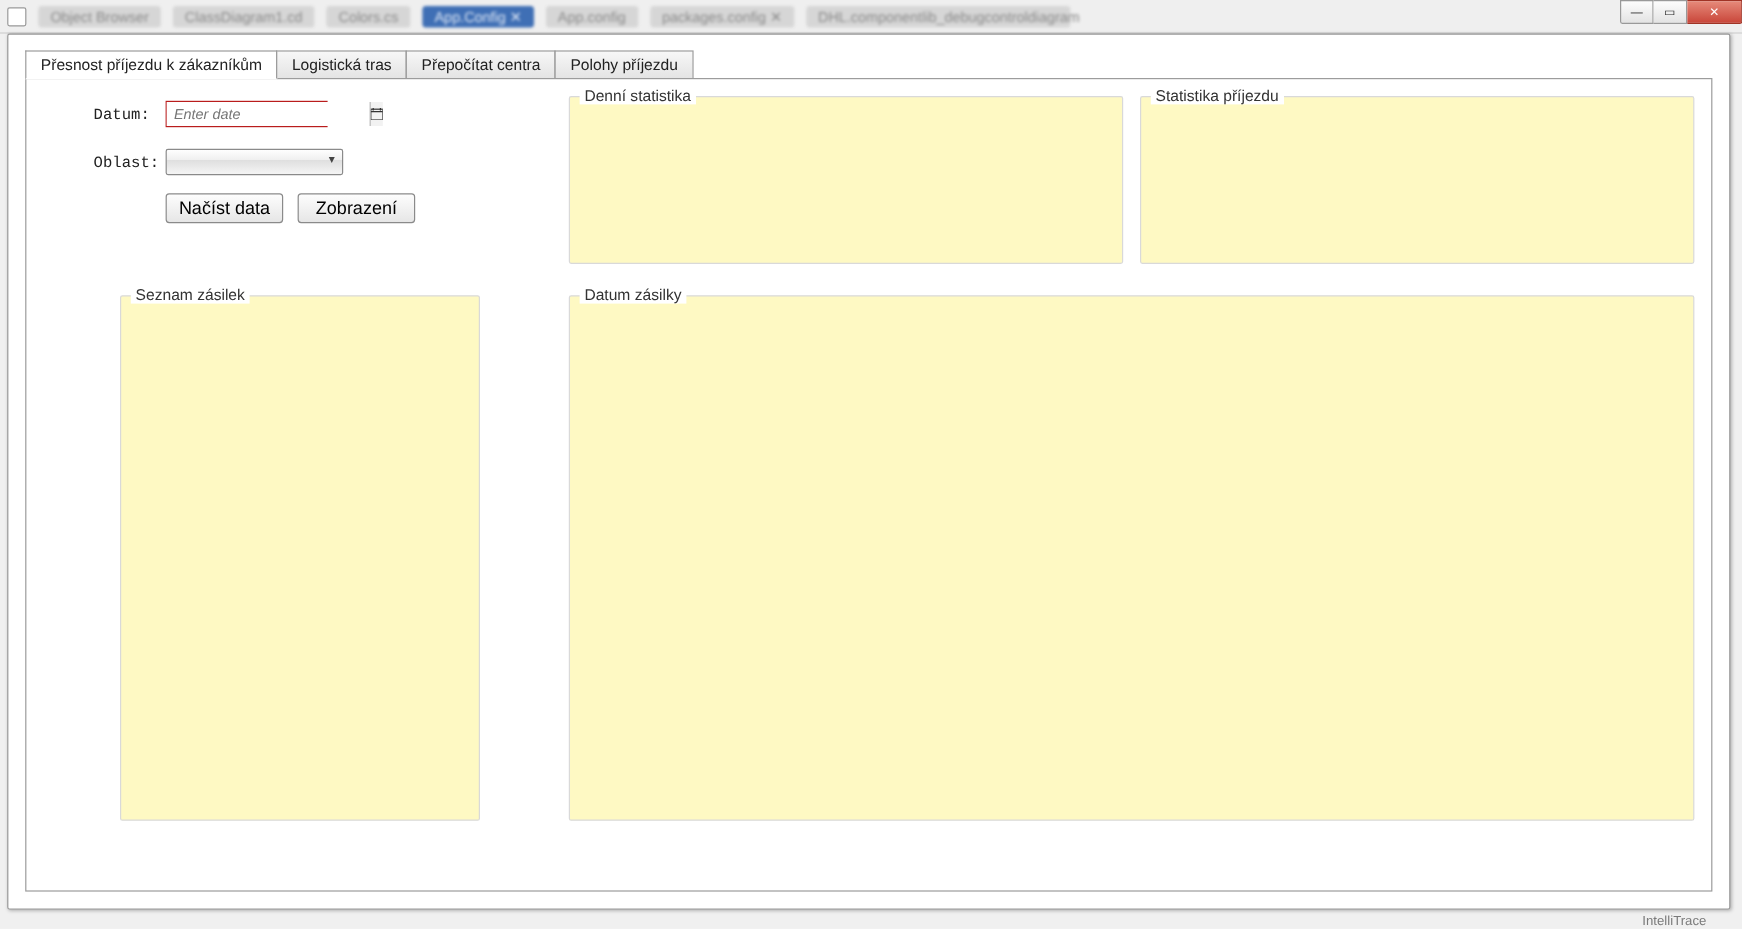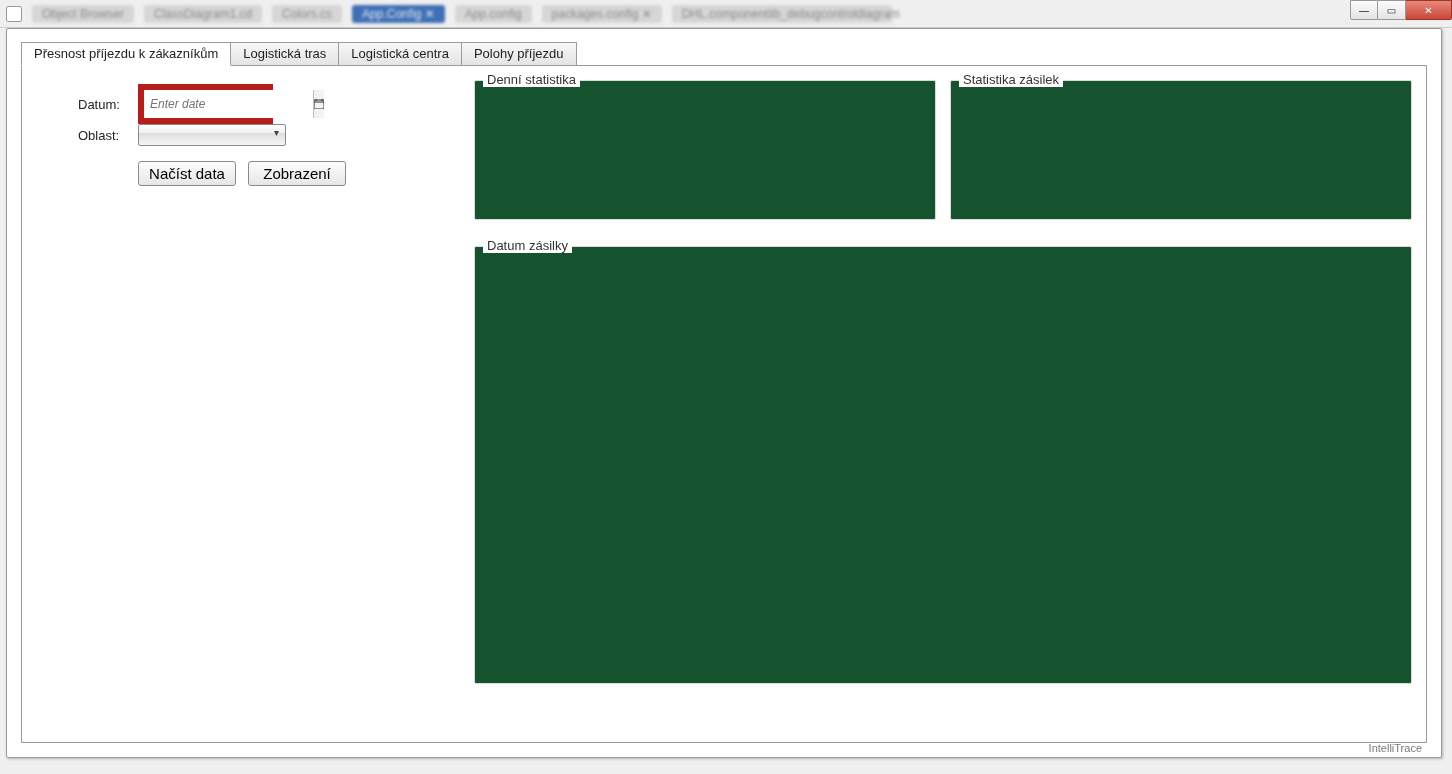--- a/index.html
+++ b/index.html
@@ -113,24 +113,25 @@
 
   
   .form-row {
     position: absolute;
     display: flex;
     align-items: center;
   }
   .label {
     font-size: 13px;
     width: 60px;
+    font-family: Liberation Mono, monospace;
   }
   .date-input {
-    width: 135px; height: 40px;
-    border: 6px solid #b91c1c;
+    width: 135px; height: 22px;
+    border: 1px solid #b91c1c;
     background: #15803d;
     display: flex;
     align-items: center;
   }
   .date-input input {
     flex: 1;
     border: none;
     outline: none;
     font-family: inherit;
     font-size: 12px;
@@ -171,37 +172,37 @@
     background: linear-gradient(#fdfdfd,#e6e6e6);
     font-family: inherit;
     font-size: 15px;
     cursor: pointer;
   }
 
   
   .groupbox {
     position: absolute;
     border: 1px solid #d9d9d9;
-    background: #14532d;
+    background: #fef9c3;
     border-radius: 2px;
   }
   .groupbox .gb-title {
     position: absolute;
     left: 8px;
     top: -9px;
     background: #fff;
     padding: 0 4px;
     font-size: 13px;
     color: #333;
   }
 
   .footer-label {
     position: absolute;
     right: 30px;
-    bottom: 20px;
+    bottom: 0;
     font-size: 11px;
     color: #7a7a7a;
     filter: blur(0.6px);
   }
 </style>
 </head>
 <body>
 
 <div class="ide-tabstrip">
   <span class="ide-icon"></span>
@@ -218,21 +219,21 @@
     <div class="wc-btn">▭</div>
     <div class="wc-btn close">✕</div>
   </div>
 </div>
 
 <div class="window">
   <div class="tabcontrol">
     <div class="tabheaders">
       <div class="tabheader active">Přesnost příjezdu k zákazníkům</div>
       <div class="tabheader">Logistická tras</div>
-      <div class="tabheader">Logistická centra</div>
+      <div class="tabheader">Přepočítat centra</div>
       <div class="tabheader">Polohy příjezdu</div>
     </div>
 
     <div class="tabpage">
 
       <div class="form-row" style="left:56px; top:18px;">
         <span class="label">Datum:</span>
         <div class="date-input">
           <input type="text" placeholder="Enter date" style="">
           <div class="cal-btn">
@@ -254,23 +255,26 @@
       <div class="form-row" style="left:116px; top:95px; gap:12px;">
         <button class="btn">Načíst data</button>
         <button class="btn">Zobrazení</button>
       </div>
 
       <div class="groupbox" style="left:452px; top:14px; width:462px; height:140px;">
         <span class="gb-title">Denní statistika</span>
       </div>
 
       <div class="groupbox" style="left:928px; top:14px; width:462px; height:140px;">
-        <span class="gb-title">Statistika zásilek</span>
-      </div>
-
+        <span class="gb-title">Statistika příjezdu</span>
+      </div>
+
+      <div class="groupbox" style="left:78px; top:180px; width:300px; height:438px;">
+        <span class="gb-title">Seznam zásilek</span>
+      </div>
 
       <div class="groupbox" style="left:452px; top:180px; width:938px; height:438px;">
         <span class="gb-title">Datum zásilky</span>
       </div>
 
     </div>
   </div>
 </div>
 
 <div class="footer-label">IntelliTrace</div>

